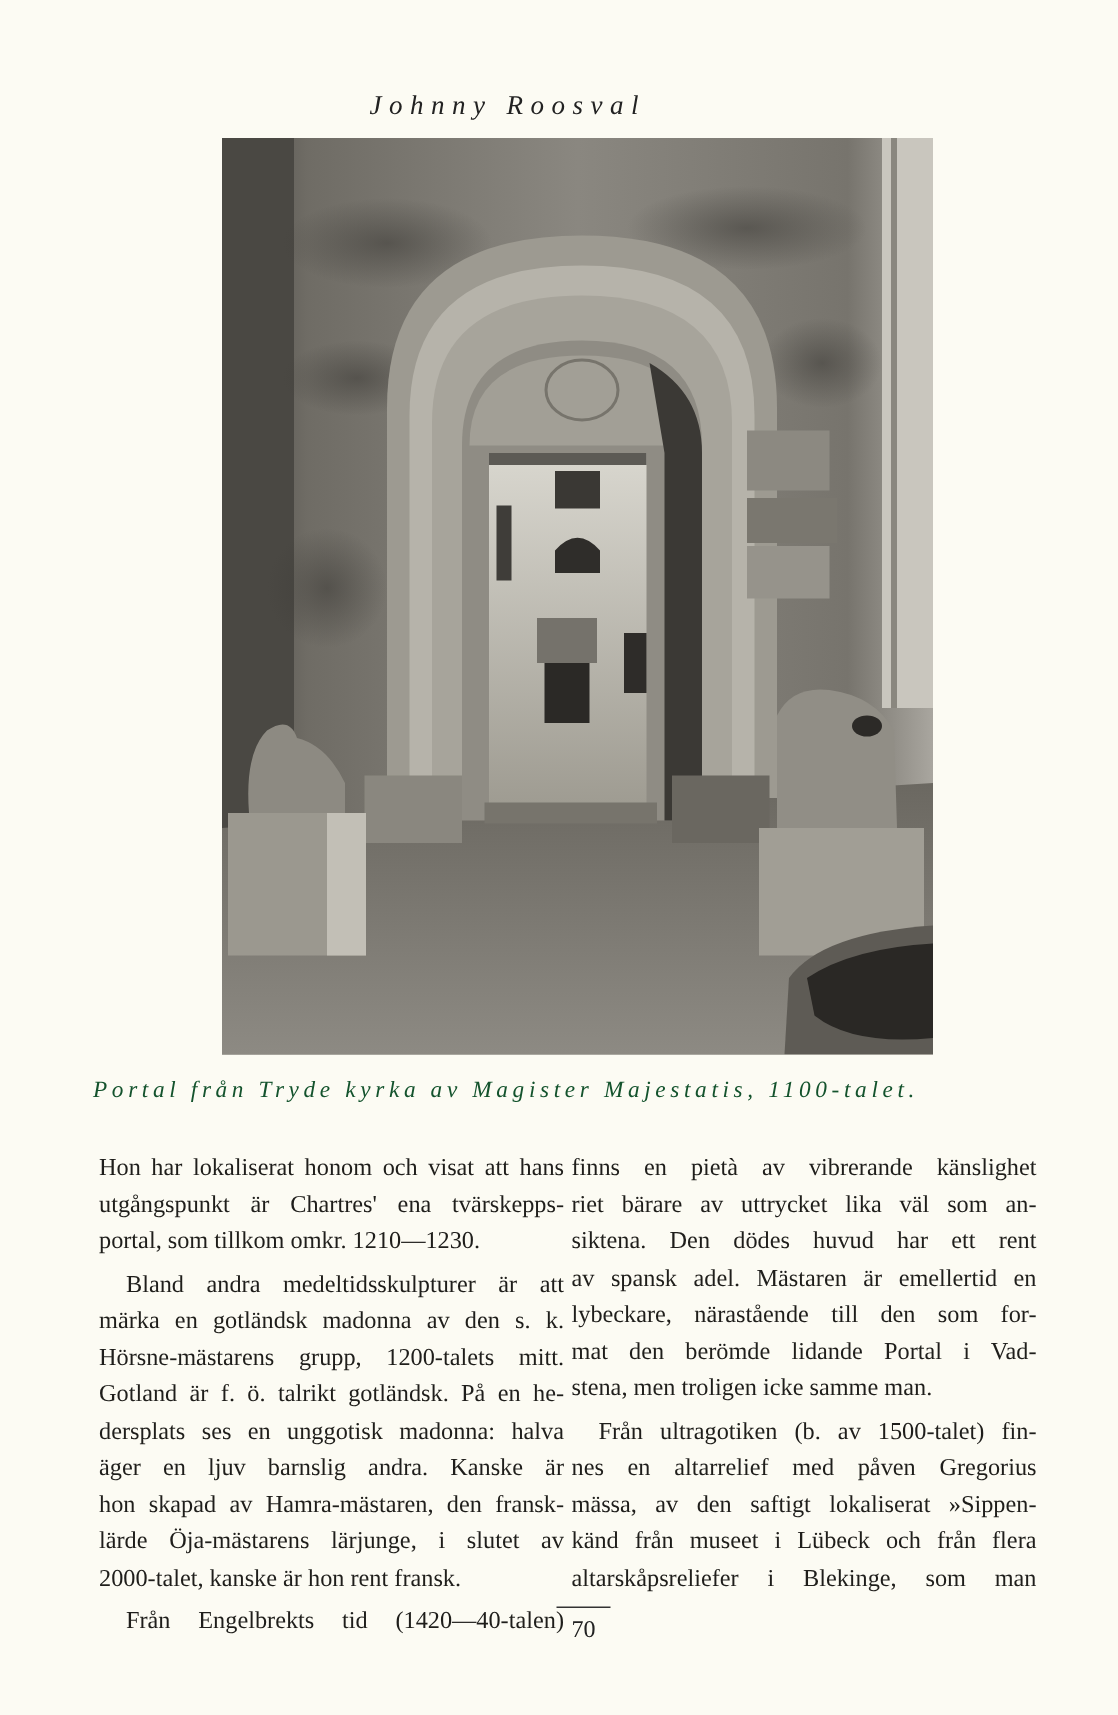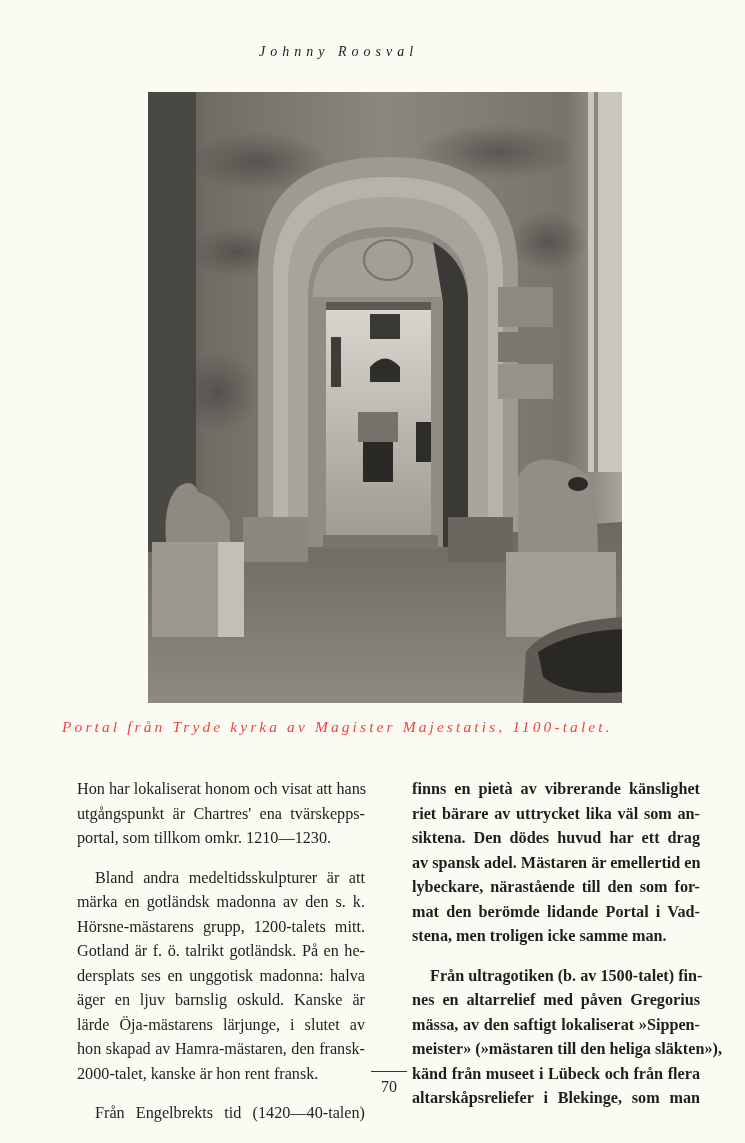--- a/index.html
+++ b/index.html
@@ -10,27 +10,27 @@
     overflow: hidden;
   }
   body {
     background: #fcfbf3;
     font-family: "DejaVu Serif", "Liberation Serif", serif;
     color: #1d1c1a;
     position: relative;
   }
   .running-head {
     position: absolute;
-    top: 44px;
+    top: 60px;
     left: 0;
     width: 677px;
     text-align: center;
     font-family: "Liberation Serif", serif;
     font-style: italic;
-    font-size: 14px;
+    font-size: 18px;
     letter-spacing: 5px;
     color: #222;
   }
   .photo {
     position: absolute;
     left: 148px;
     top: 92px;
     width: 474px;
     height: 611px;
     overflow: hidden;
@@ -40,35 +40,35 @@
   .caption {
     position: absolute;
     top: 718px;
     left: 62px;
     width: 655px;
     font-family: "Liberation Serif", serif;
     font-style: italic;
     font-size: 15.5px;
     letter-spacing: 3.1px;
     white-space: nowrap;
-    color: #ef4444;
+    color: #14532d;
   }
   .col {
     position: absolute;
     top: 762px;
     width: 318px;
     font-family: "Liberation Serif", serif;
     font-size: 16.2px;
     line-height: 24.5px;
     color: #1f1e1b;
   }
   .col.left { left: 62px; }
-  .col.right { left: 397px; font-weight: bold; }
+  .col.right { left: 377px; }
   .col p {
-    margin: 15px;
+    margin: 4px;
     text-align: justify;
     text-align-last: left;
   }
   .col p .line {
     display: block;
     text-align: justify;
     text-align-last: justify;
     white-space: nowrap;
     overflow: visible;
   }
@@ -187,44 +187,43 @@
     <span class="line">Hon har lokaliserat honom och visat att hans</span>
     <span class="line">utgångspunkt är Chartres' ena tvärskepps-</span>
     <span class="line last">portal, som tillkom omkr. 1210—1230.</span>
   </p>
   <p class="indent">
     <span class="line">Bland andra medeltidsskulpturer är att</span>
     <span class="line">märka en gotländsk madonna av den s. k.</span>
     <span class="line">Hörsne-mästarens grupp, 1200-talets mitt.</span>
     <span class="line">Gotland är f. ö. talrikt gotländsk. På en he-</span>
     <span class="line">dersplats ses en unggotisk madonna: halva</span>
-    <span class="line">äger en ljuv barnslig oskuld. Kanske är</span>
+    <span class="line">äger en ljuv barnslig andra. Kanske är</span>
+    <span class="line">hon skapad av Hamra-mästaren, den fransk-</span>
     <span class="line">lärde Öja-mästarens lärjunge, i slutet av</span>
-    <span class="line">hon skapad av Hamra-mästaren, den fransk-</span>
     <span class="line last">2000-talet, kanske är hon rent fransk.</span>
   </p>
   <p class="indent">
     <span class="line">Från Engelbrekts tid (1420—40-talen)</span>
   </p>
 </div>
 
 <div class="col right">
   <p>
     <span class="line">finns en pietà av vibrerande känslighet</span>
     <span class="line">riet bärare av uttrycket lika väl som an-</span>
-    <span class="line">siktena. Den dödes huvud har ett drag</span>
+    <span class="line">siktena. Den dödes huvud har ett rent</span>
     <span class="line">av spansk adel. Mästaren är emellertid en</span>
     <span class="line">lybeckare, närastående till den som for-</span>
     <span class="line">mat den berömde lidande Portal i Vad-</span>
     <span class="line last">stena, men troligen icke samme man.</span>
   </p>
   <p class="indent">
     <span class="line">Från ultragotiken (b. av 1500-talet) fin-</span>
     <span class="line">nes en altarrelief med påven Gregorius</span>
     <span class="line">mässa, av den saftigt lokaliserat »Sippen-</span>
-    <span class="line">meister» (»mästaren till den heliga släkten»),</span>
     <span class="line">känd från museet i Lübeck och från flera</span>
     <span class="line">altarskåpsreliefer i Blekinge, som man</span>
   </p>
 </div>
 
 <div class="folio-rule"></div>
 <div class="folio">70</div>
 
 </body></html>

